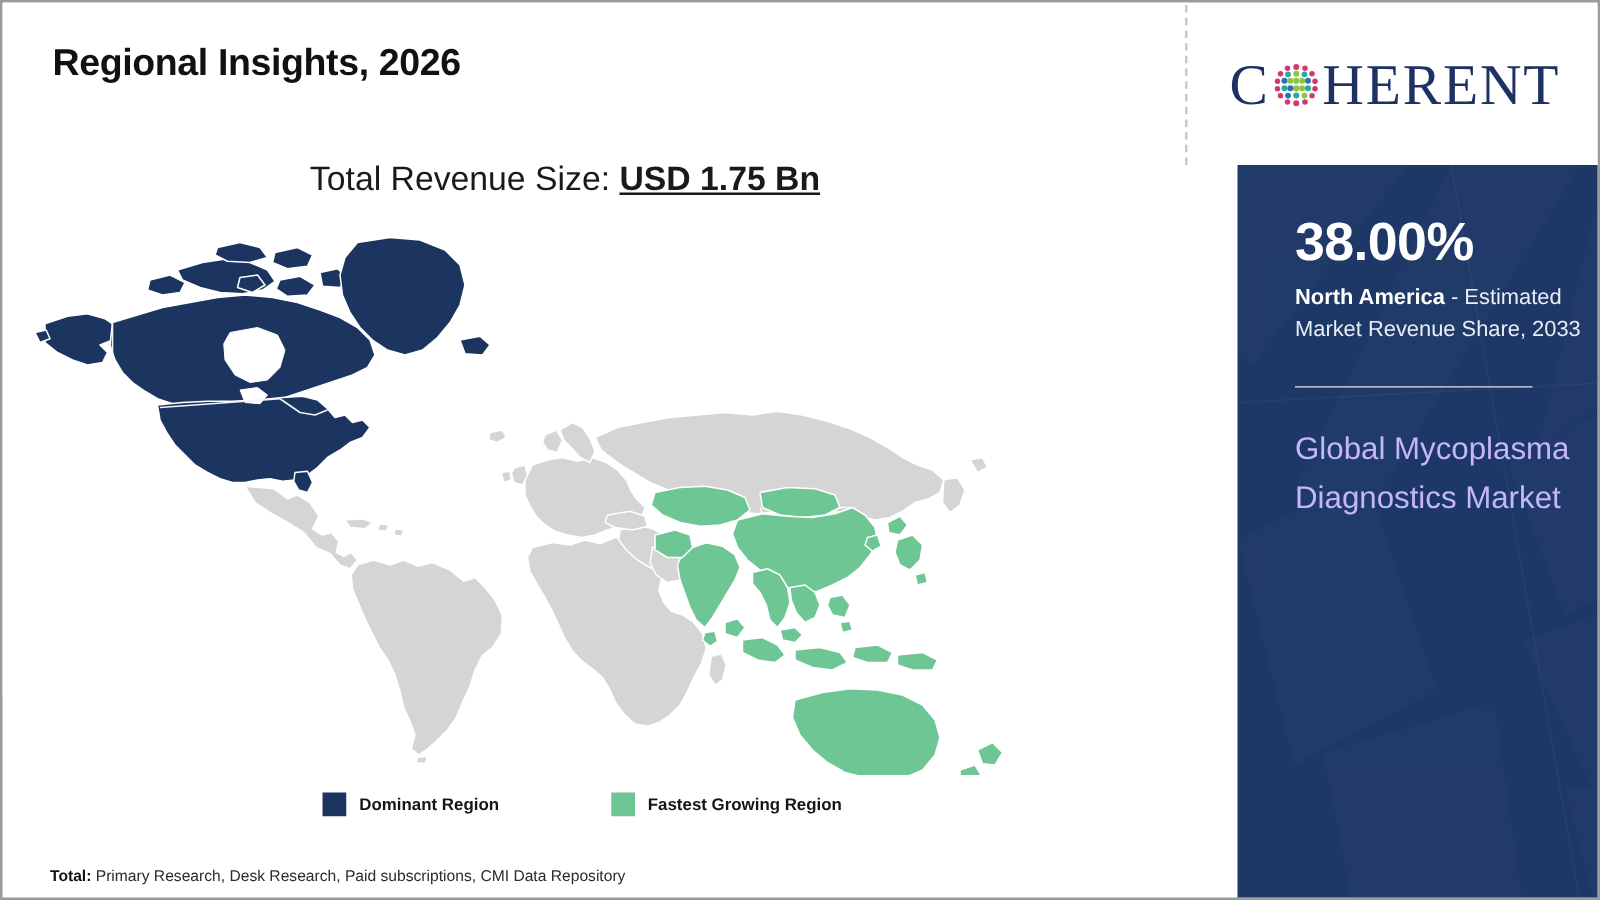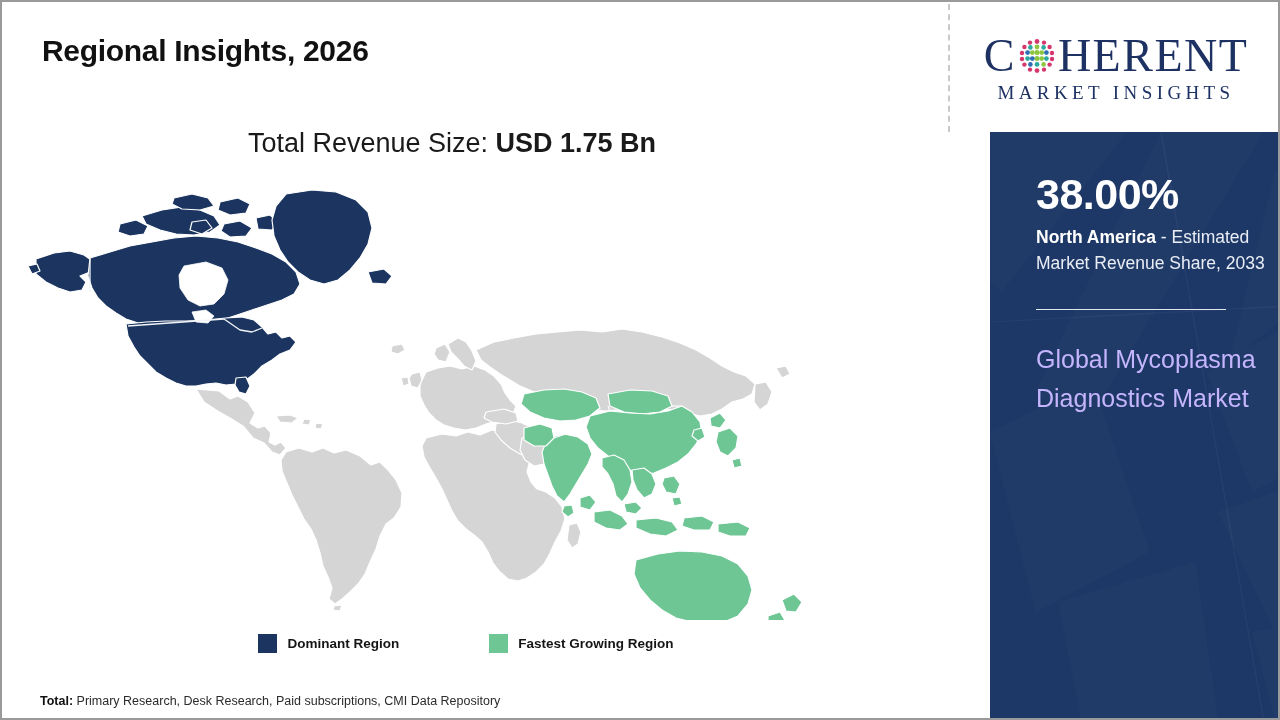--- a/index.html
+++ b/index.html
@@ -11,21 +11,21 @@
 
   
   .left{position:absolute;left:0;top:0;width:948px;height:557px;background:#fff;}
 
   .page-title{position:absolute;left:40px;top:32px;font-size:30px;font-weight:bold;
               color:#111;letter-spacing:-0.3px;white-space:nowrap;}
 
   .market-size{position:absolute;left:0;top:126px;width:900px;text-align:center;
                font-size:27px;color:#1a1a1a;white-space:nowrap;}
   .market-size .ms-label{font-weight:400;}
-  .market-size .ms-value{font-weight:bold;}
+  .market-size .ms-value{font-weight:bold;text-decoration:underline;}
 
   .map-wrap{position:absolute;left:22px;top:178px;width:880px;height:440px;}
   .map-wrap svg{width:100%;height:100%;display:block;}
 
   
   .legend{position:absolute;left:0;top:632px;width:900px;display:flex;
           justify-content:center;gap:62px;align-items:center;}
   .legend-item{display:flex;align-items:center;gap:10px;margin-left:28px;}
   .sw{width:19px;height:19px;display:block;}
   .legend-label{font-size:13.5px;font-weight:bold;color:#151515;white-space:nowrap;}
@@ -311,21 +311,20 @@
             <circle cx="26.6" cy="28.4" r="2.3" fill="#8dc63f"></circle>
             <circle cx="20" cy="28.4" r="2.4" fill="#2aa9a0"></circle>
             <circle cx="13" cy="33.6" r="2.2" fill="#d6366e"></circle>
             <circle cx="27" cy="33.6" r="2.2" fill="#d6366e"></circle>
             <circle cx="20" cy="34.6" r="2.4" fill="#d6366e"></circle>
           </g>
         </svg>
       </span>
       <span class="logo-rest">HERENT</span>
     </div>
-    <div class="logo-sub">MARKET INSIGHTS</div>
   </div>
 
   <div class="panel">
     <div class="tex">
       <svg viewBox="0 0 328 588" preserveAspectRatio="none" xmlns="http://www.w3.org/2000/svg">
         <g fill="#ffffff" opacity="0.045">
           <polygon points="0,0 120,0 10,160 0,150"></polygon>
           <polygon points="150,0 240,0 80,300 40,260"></polygon>
           <polygon points="250,40 328,0 328,120 210,230"></polygon>
           <polygon points="190,240 328,150 328,300 230,360"></polygon>

